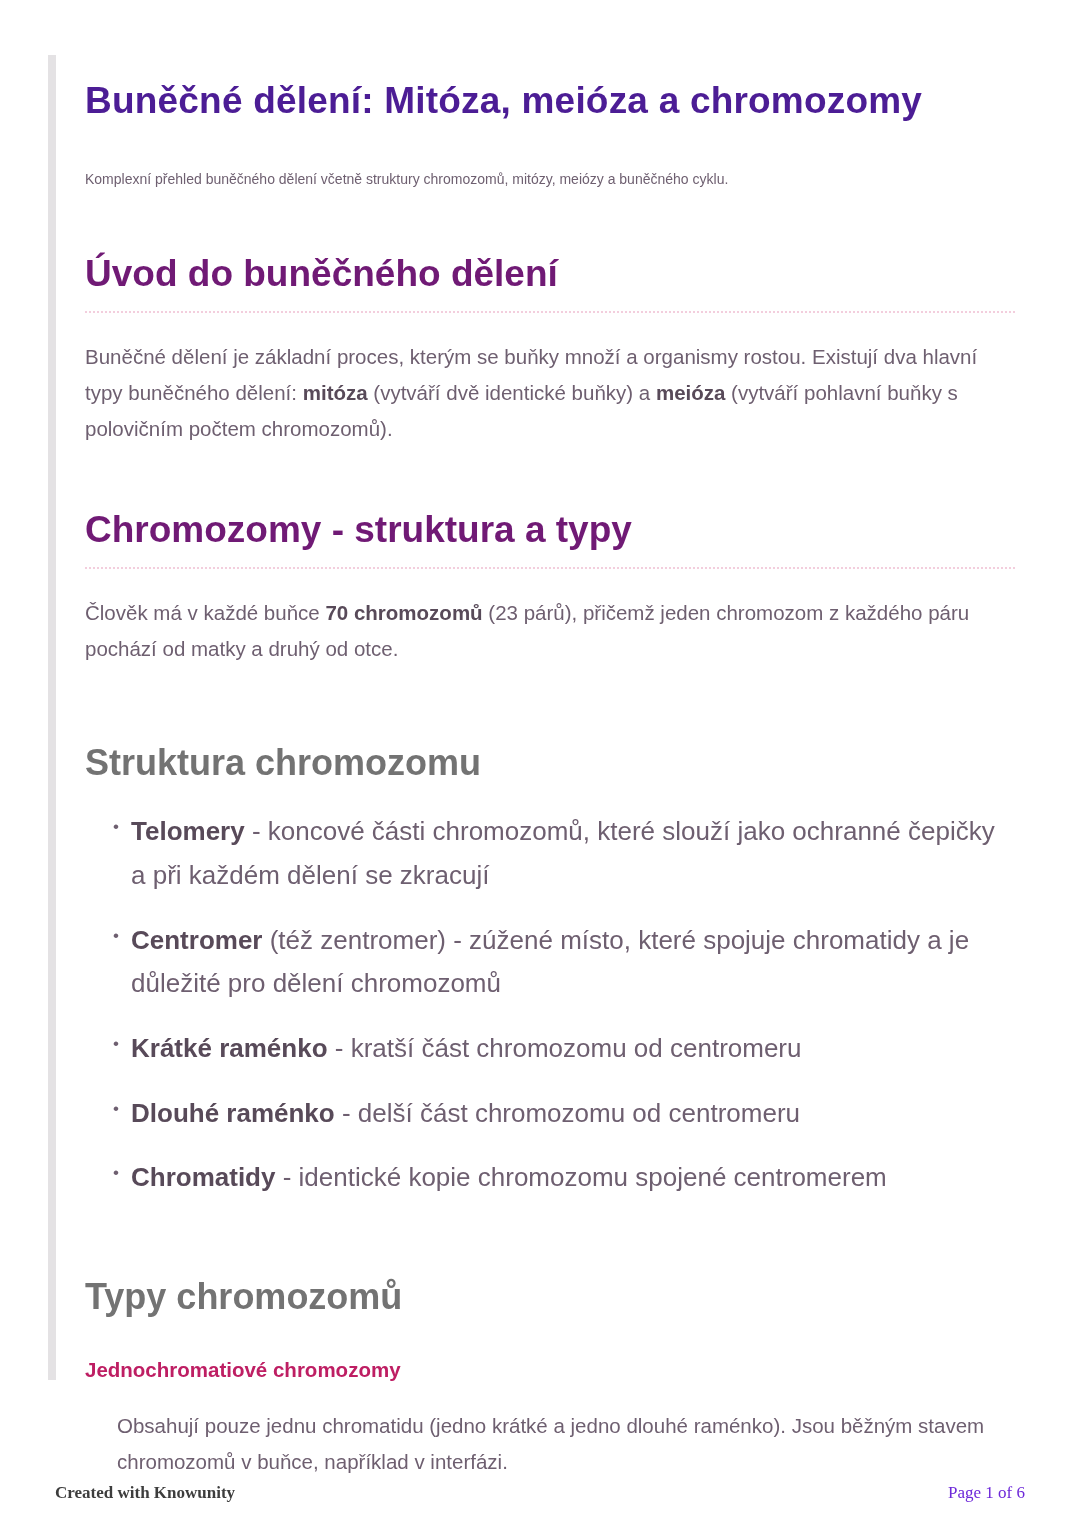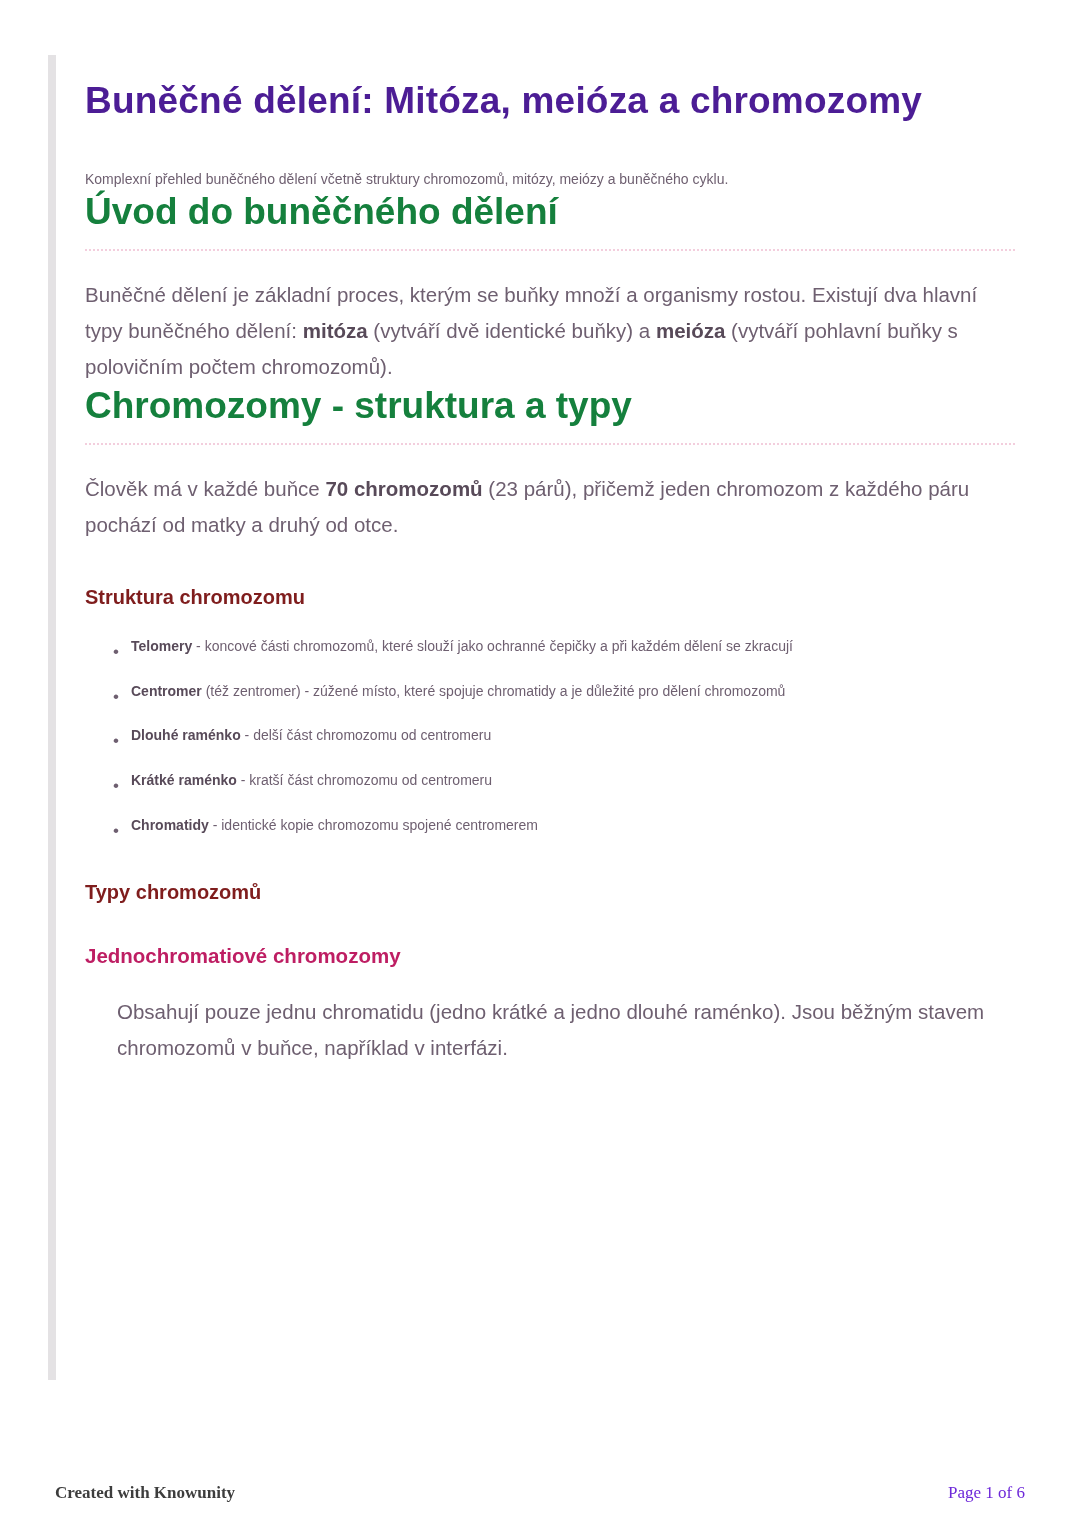--- a/index.html
+++ b/index.html
@@ -34,57 +34,58 @@
     color: #4c1d95;
     letter-spacing: 0.2px;
   }
   p.subtitle {
     margin-top: 42px;
     font-size: 14px;
     line-height: 1.72;
     color: #6e5f70;
   }
   h2.section-heading {
+    margin-top: 62px;
     font-size: 37px;
     font-weight: 700;
-    color: #15803d;
+    color: #701a75;
     padding-bottom: 16px;
     border-bottom: 2px dotted #f3cedd;
   }
   p.body-text {
     margin-top: 26px;
     font-size: 20.5px;
     line-height: 1.75;
     color: #6e5f70;
   }
   .bold-term {
     font-weight: 700;
     color: #584a59;
   }
   h3.sub-heading {
-    margin-top: 44px;
-    font-size: 20px;
+    margin-top: 76px;
+    font-size: 36px;
     font-weight: 700;
-    color: #7f1d1d;
+    color: #737373;
   }
   h4.minor-heading {
     margin-top: 40px;
     font-size: 20.5px;
     font-weight: 700;
     color: #be1e63;
   }
   ul.term-list {
     list-style: none;
     margin-top: 26px;
     margin-left: 28px;
   }
   ul.term-list li {
     position: relative;
     padding-left: 18px;
-    font-size: 14px;
+    font-size: 26px;
     line-height: 1.68;
     margin-bottom: 21px;
     color: #6e5f70;
   }
   ul.term-list li::before {
     content: "\2022";
     position: absolute;
     left: 0;
     top: 0;
     font-size: 17px;
@@ -126,22 +127,22 @@
 
   <h2 class="section-heading">Chromozomy - struktura a typy</h2>
 
   <p class="body-text"><span>Člověk má v každé buňce </span><span class="bold-term">70 chromozomů</span><span> (23 párů), přičemž jeden chromozom z každého páru pochází od matky a druhý od otce.</span></p>
 
   <h3 class="sub-heading">Struktura chromozomu</h3>
 
   <ul class="term-list">
     <li><span class="bold-term">Telomery</span><span> - koncové části chromozomů, které slouží jako ochranné čepičky a při každém dělení se zkracují</span></li>
     <li><span class="bold-term">Centromer</span><span> (též zentromer) - zúžené místo, které spojuje chromatidy a je důležité pro dělení chromozomů</span></li>
+    <li><span class="bold-term">Krátké raménko</span><span> - kratší část chromozomu od centromeru</span></li>
     <li><span class="bold-term">Dlouhé raménko</span><span> - delší část chromozomu od centromeru</span></li>
-    <li><span class="bold-term">Krátké raménko</span><span> - kratší část chromozomu od centromeru</span></li>
     <li><span class="bold-term">Chromatidy</span><span> - identické kopie chromozomu spojené centromerem</span></li>
   </ul>
 
   <h3 class="sub-heading">Typy chromozomů</h3>
 
   <h4 class="minor-heading">Jednochromatiové chromozomy</h4>
 
   <p class="body-text indented">Obsahují pouze jednu chromatidu (jedno krátké a jedno dlouhé raménko). Jsou běžným stavem chromozomů v buňce, například v interfázi.</p>
 
 </div>

